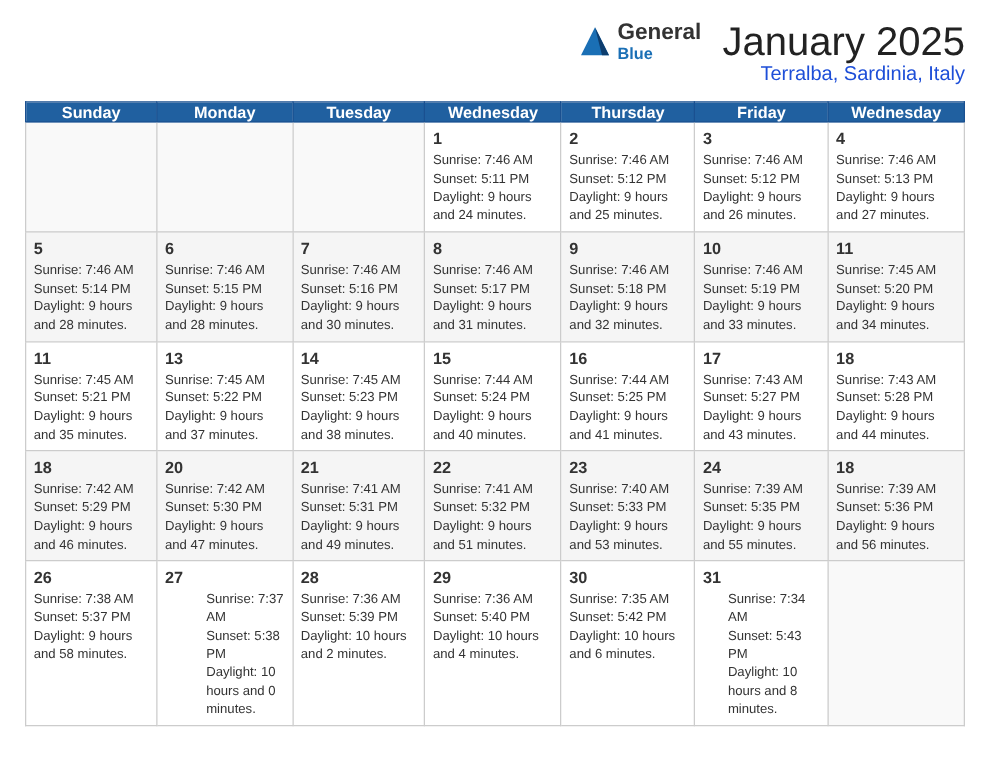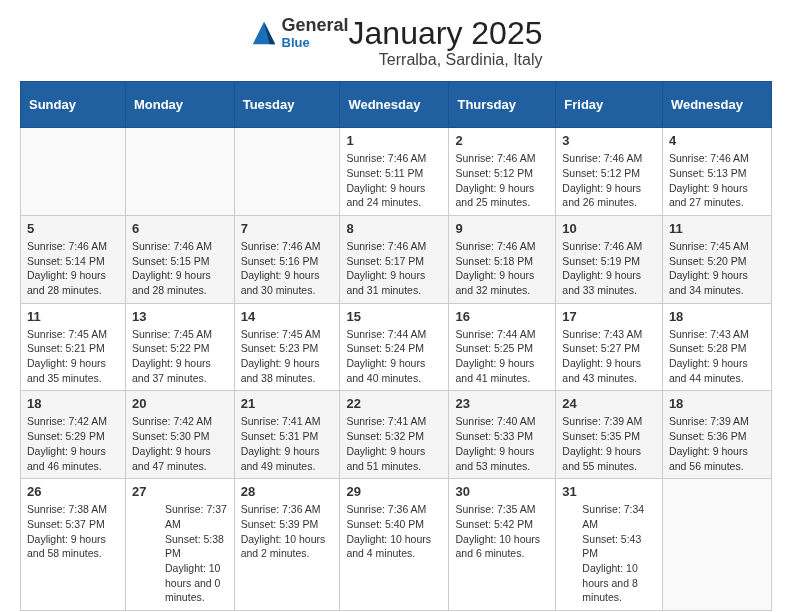--- a/index.html
+++ b/index.html
@@ -8,23 +8,24 @@
       background: #fff;
       width: 792px;
       min-height: 612px;
     }
     .page {
       width: 792px;
       padding: 16px 20px;
     }
     .header {
       display: flex;
-      justify-content: center;
+      justify-content: flex-end;
       align-items: flex-start;
       margin-bottom: 12px;
+      gap: 17px;
     }
     .logo {
       display: flex;
       align-items: center;
     }
     .logo-text {
       display: flex;
       flex-direction: column;
       line-height: 1.1;
     }
@@ -47,34 +48,34 @@
       text-align: right;
     }
     .month-year {
       font-size: 32px;
       font-weight: normal;
       color: #222;
       line-height: 1.1;
     }
     .location {
       font-size: 16px;
-      color: #404040;
+      color: #1d4ed8;
     }
     .calendar {
       width: 100%;
       border-collapse: collapse;
       border: 1px solid #ccc;
     }
     .calendar th {
       background-color: #2060a0;
       color: #fff;
       font-size: 13px;
       font-weight: bold;
-      text-align: left;
-      padding: 15px 8px;
+      text-align: center;
+      padding: 0 8px;
       border: 1px solid #1a5090;
     }
     .calendar td {
       vertical-align: top;
       border: 1px solid #ccc;
       padding: 5px 6px;
       width: 113px;
       min-height: 80px;
       font-size: 11px;
       color: #333;

